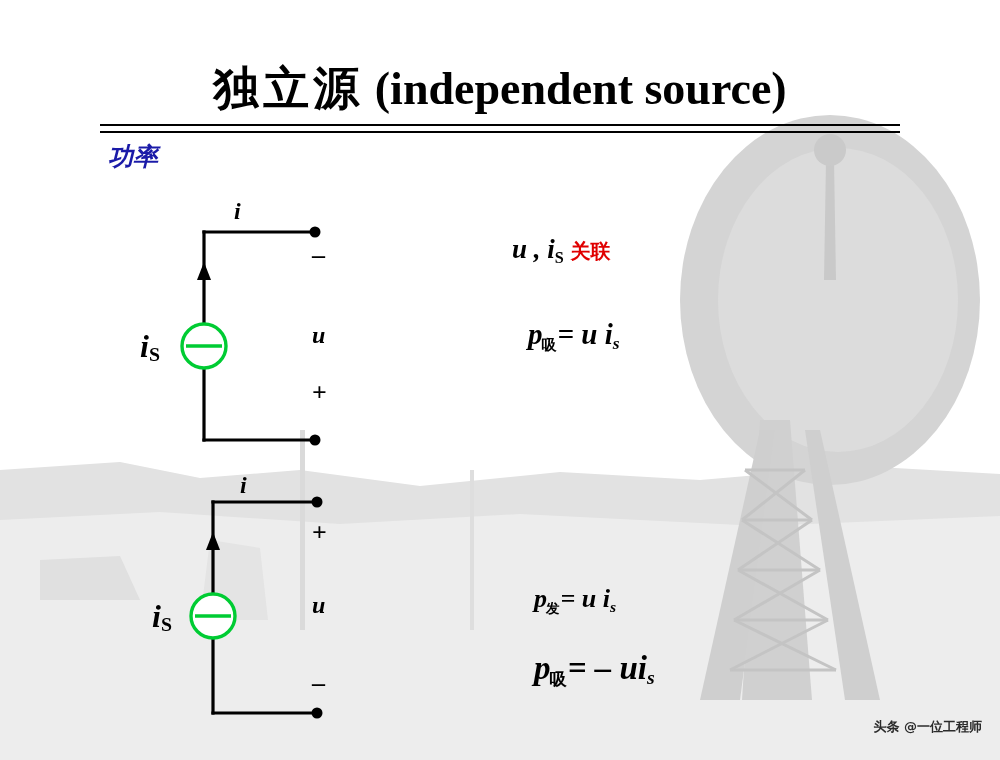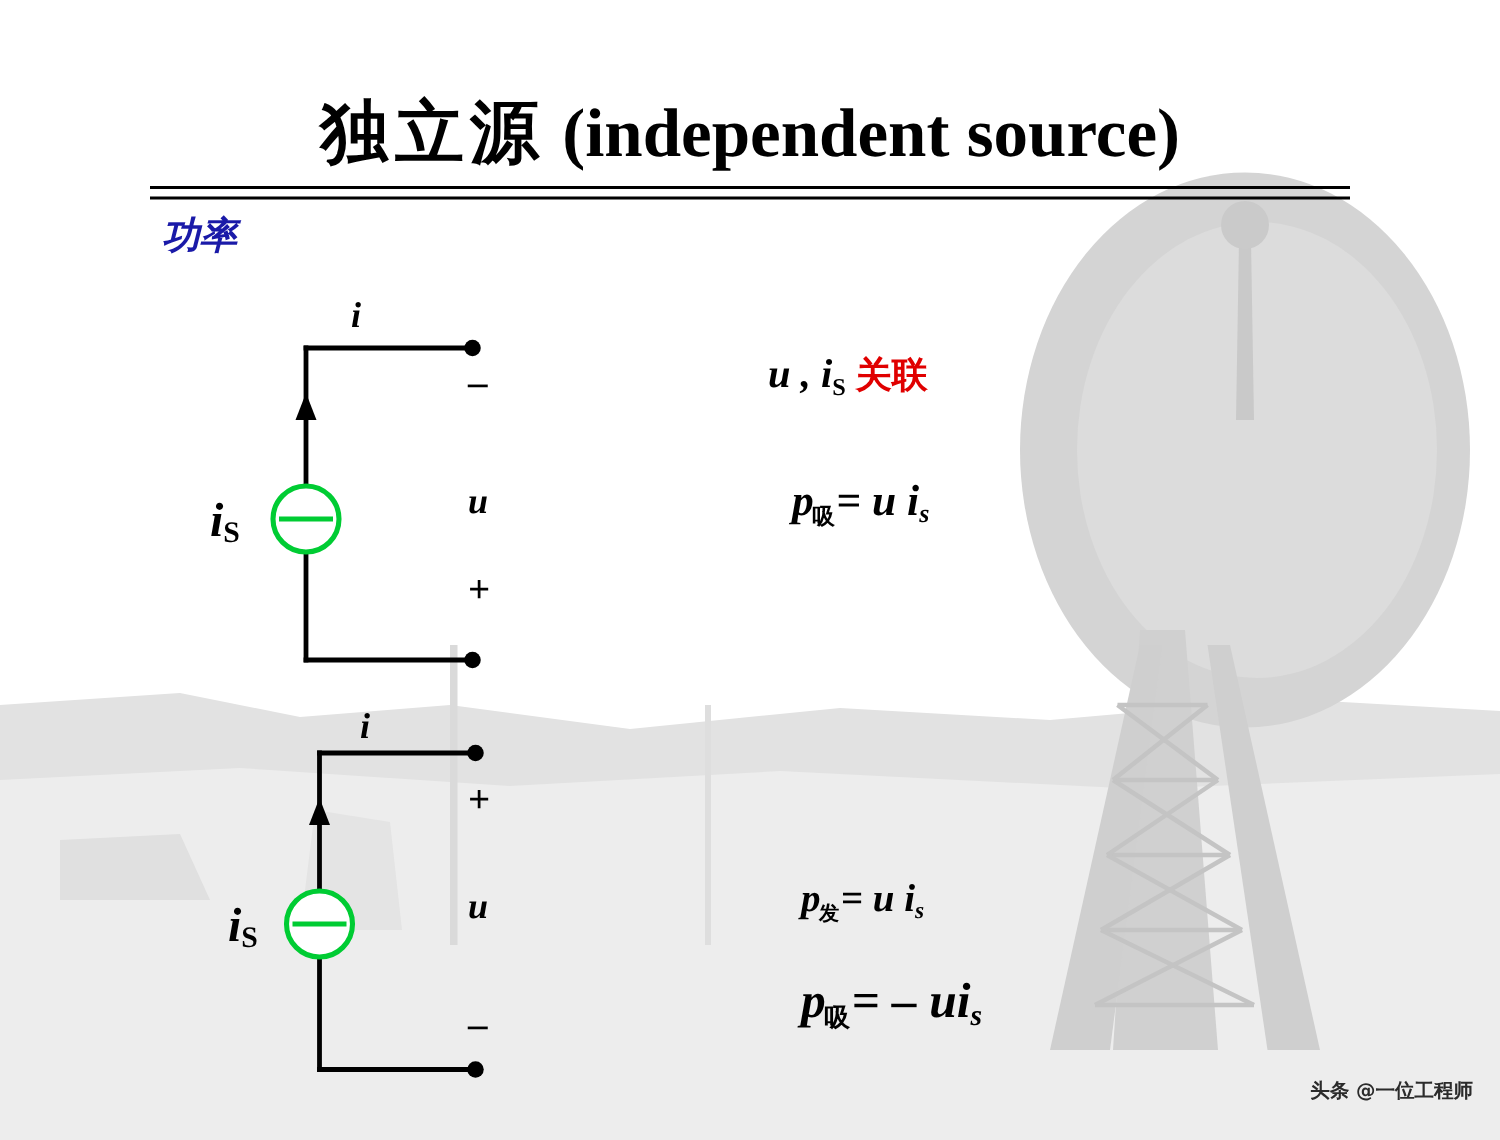--- a/index.html
+++ b/index.html
@@ -112,21 +112,21 @@
     font-weight: bold;
     font-style: italic;
     color: #000;
     white-space: nowrap;
   }
   .eq .red {
     color: #e00000;
     font-family: "DejaVu Sans", sans-serif;
     font-style: normal;
     font-weight: bold;
-    font-size: 24px;
+    font-size: 20px;
   }
   .eq .cn {
     font-family: "DejaVu Sans", sans-serif;
     font-style: normal;
     font-weight: bold;
     font-size: 24px;
   }
   .eq .subsm {
     font-size: 0.60em;
     font-style: normal;

